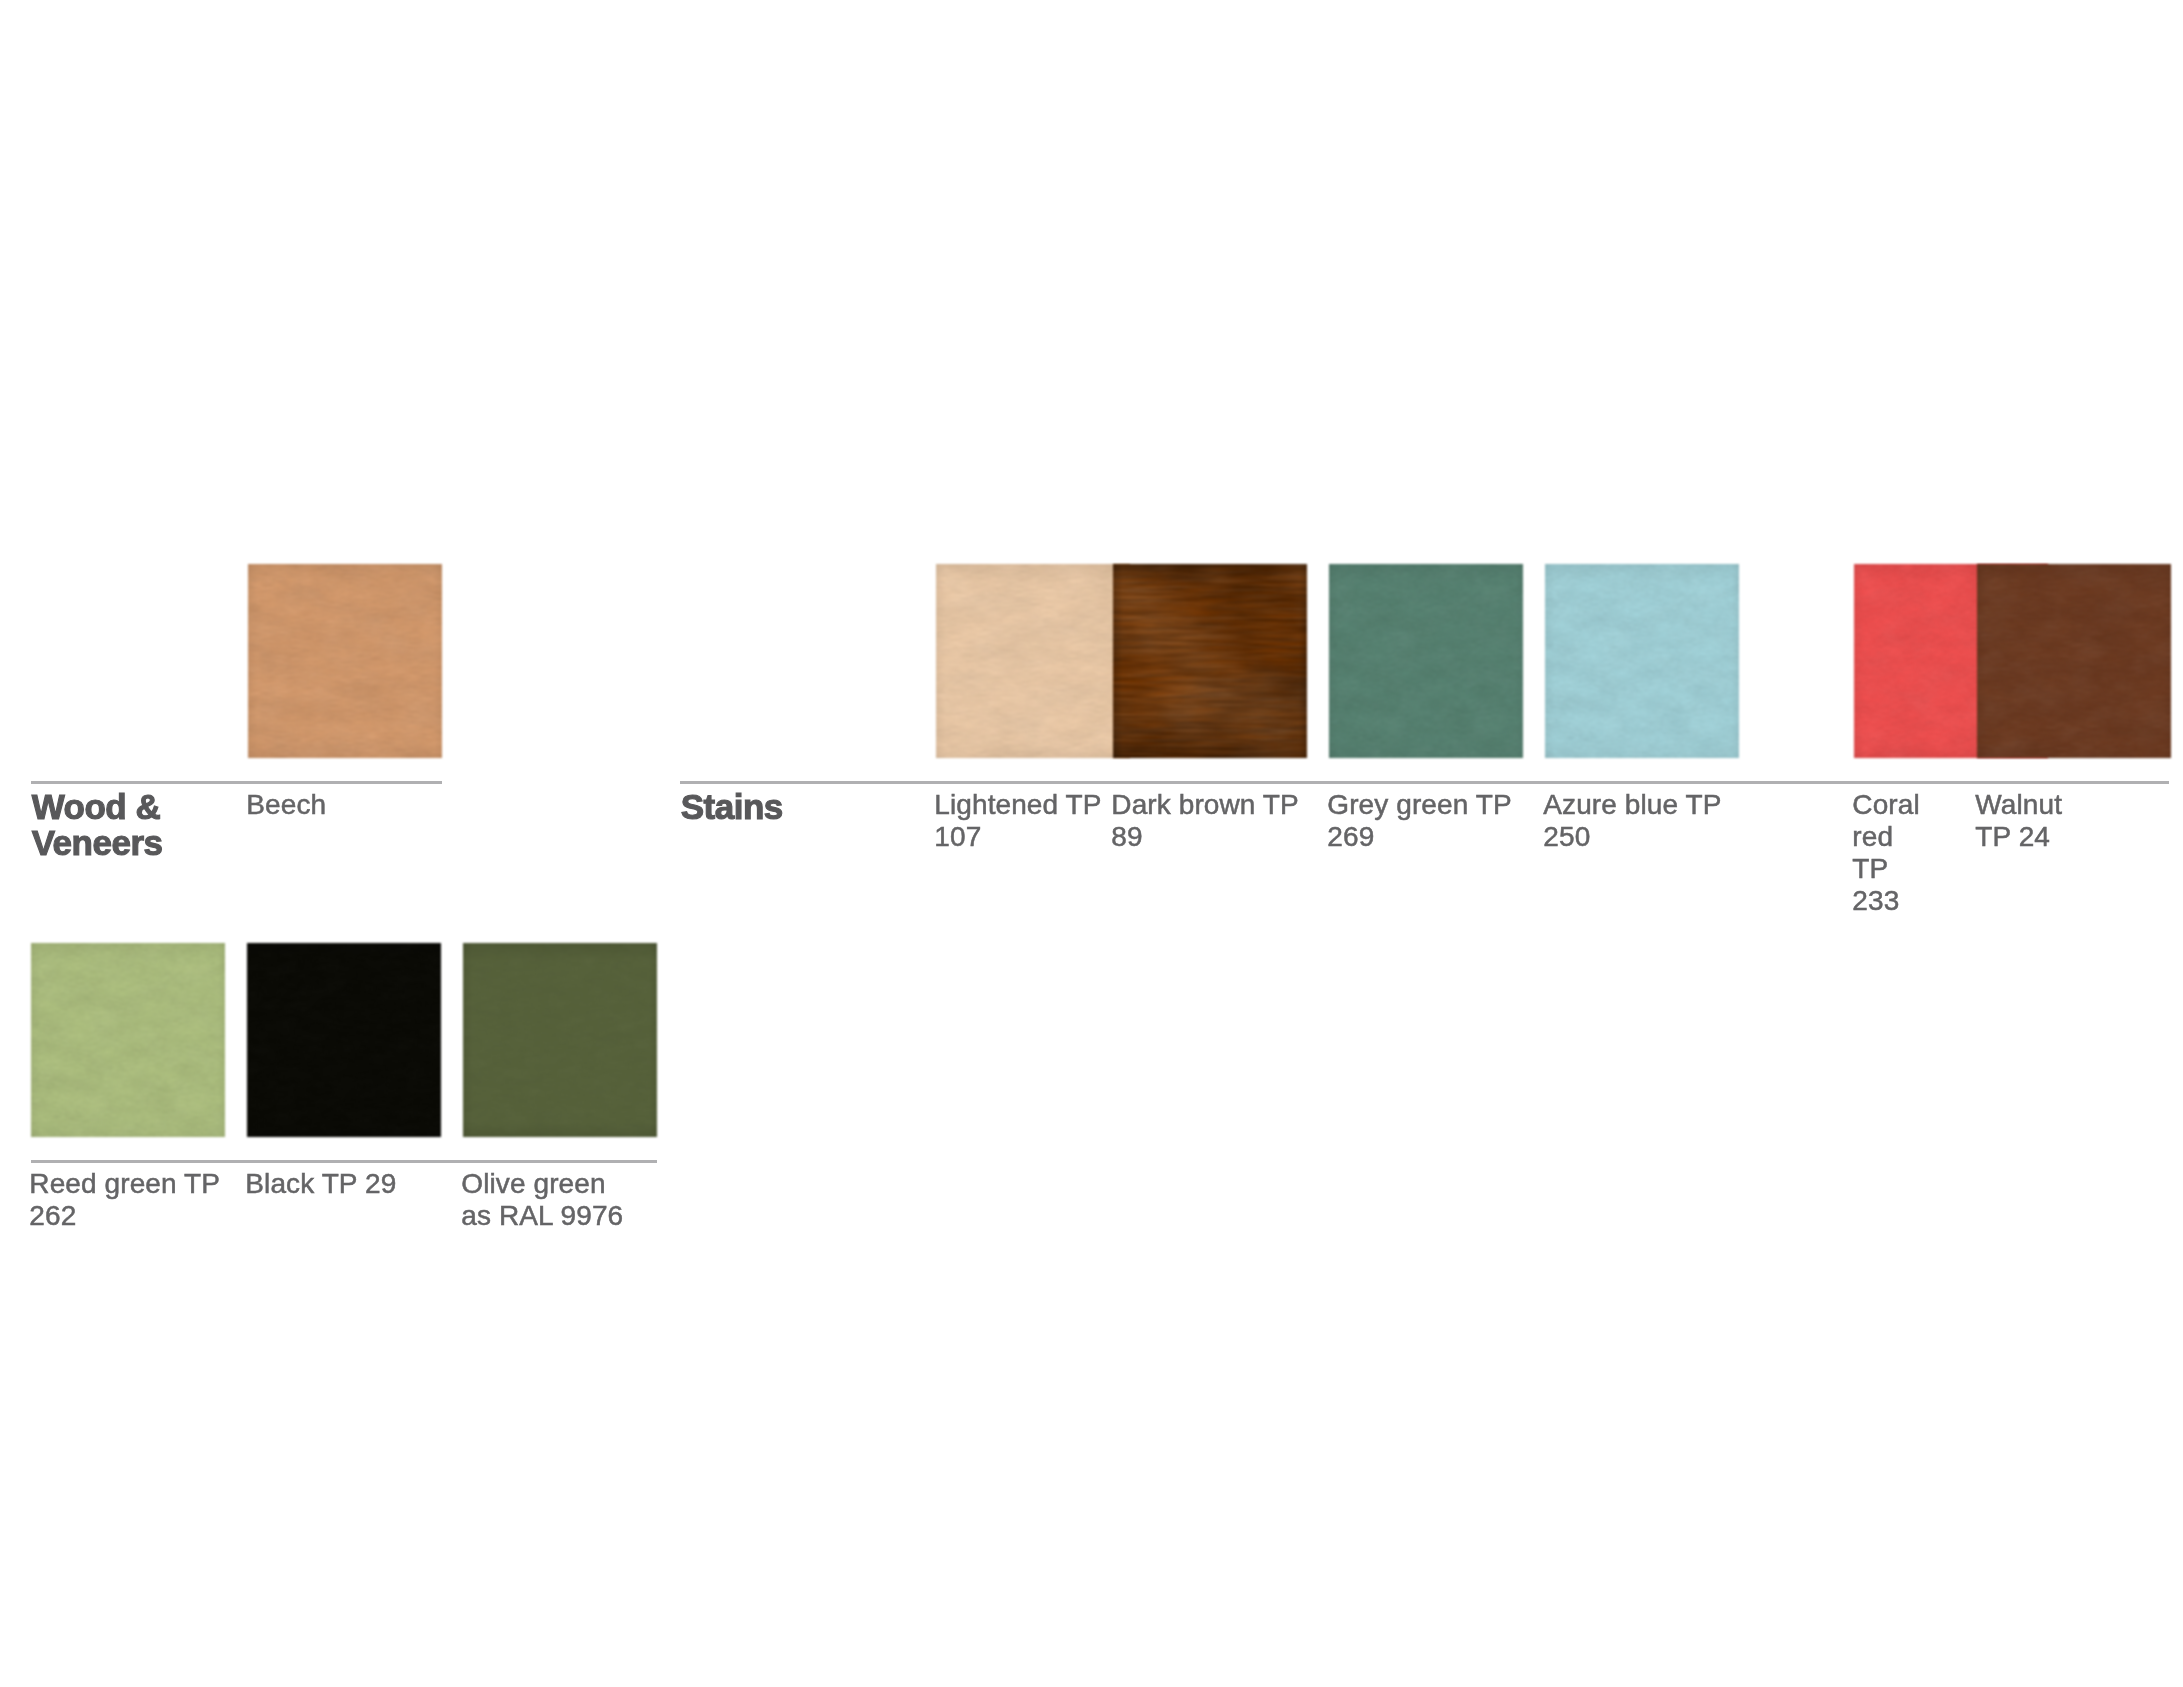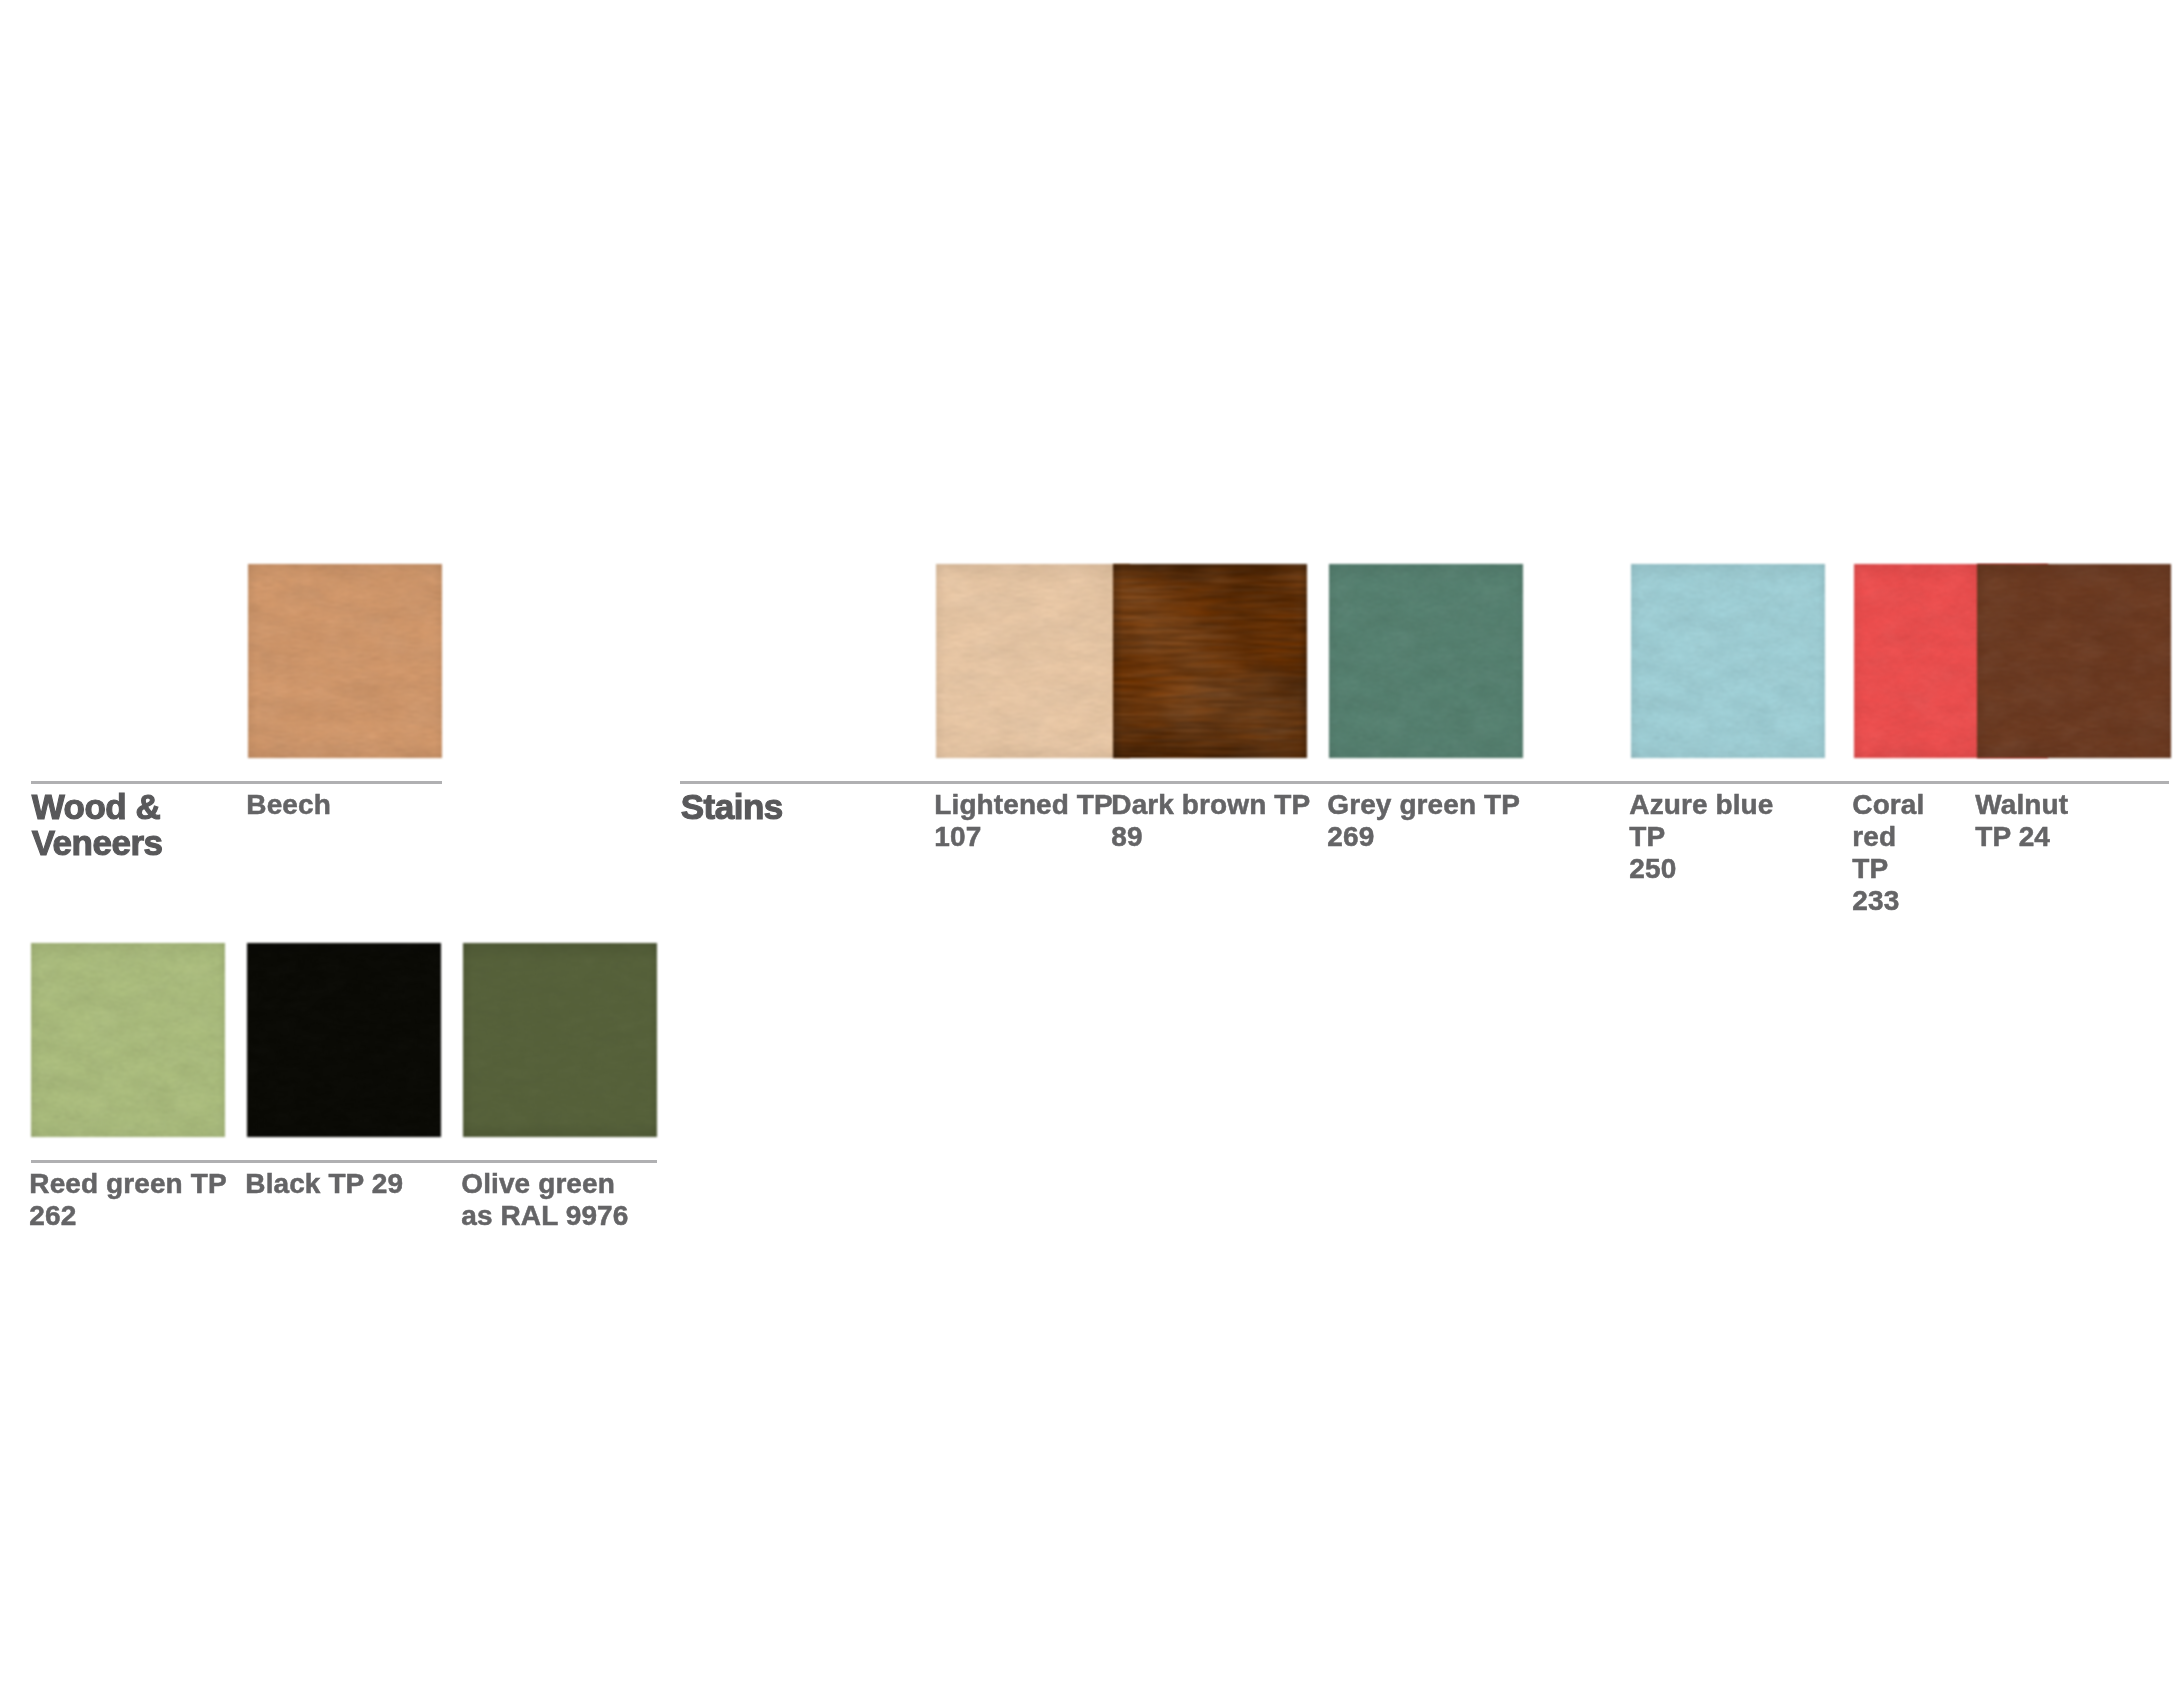--- a/index.html
+++ b/index.html
@@ -17,32 +17,32 @@
   .swatch .edge{position:absolute;inset:0;}
 
   
   .rule{position:absolute;height:2.6px;background:#b0b0b2;filter:blur(0.6px);}
 
   
   .cat{position:absolute;font-weight:700;color:#58585a;margin-left:0.7px;
        font-size:35px;line-height:36px;letter-spacing:-0.5px;
        white-space:pre-line;filter:blur(0.7px);
        -webkit-text-stroke:1.1px currentColor;paint-order:stroke fill;}
-  .lbl{position:absolute;font-weight:700;color:#646466;margin-left:-1.7px;
+  .lbl{position:absolute;font-weight:400;color:#646466;margin-left:-1.7px;
        font-size:28px;line-height:32px;letter-spacing:0.1px;
        white-space:pre-line;filter:blur(0.6px);
        -webkit-text-stroke:0.5px currentColor;paint-order:stroke fill;}
 
   
   .r1-sw{top:564px}  .r1-rule{top:781px} .r1-txt{top:789px}
   .r2-sw{top:943px} .r2-rule{top:1160px} .r2-txt{top:1168px}
   .c-wvh{left:31px}   .c-wvs{left:248px}
   .c-sth{left:680px}
   .c-s0{left:936px} .c-s1{left:1113px} .c-s2{left:1329px}
-  .c-s3{left:1631px} .c-s4{left:1854px} .c-s5{left:1977px}
+  .c-s3{left:1545px} .c-s4{left:1854px} .c-s5{left:1977px}
   .c-t0{left:31px}     .c-t1{left:247px}  .c-t2{left:463px}
   .w-wv{width:411px}  .w-st{width:1489px}  .w-r2{width:626px}
 </style>
 </head>
 <body>
 
 <div class="page">
 
   <div class="swatch r1-sw c-wvs">
       <div class="base" style="background: rgb(213, 154, 108);"></div>

